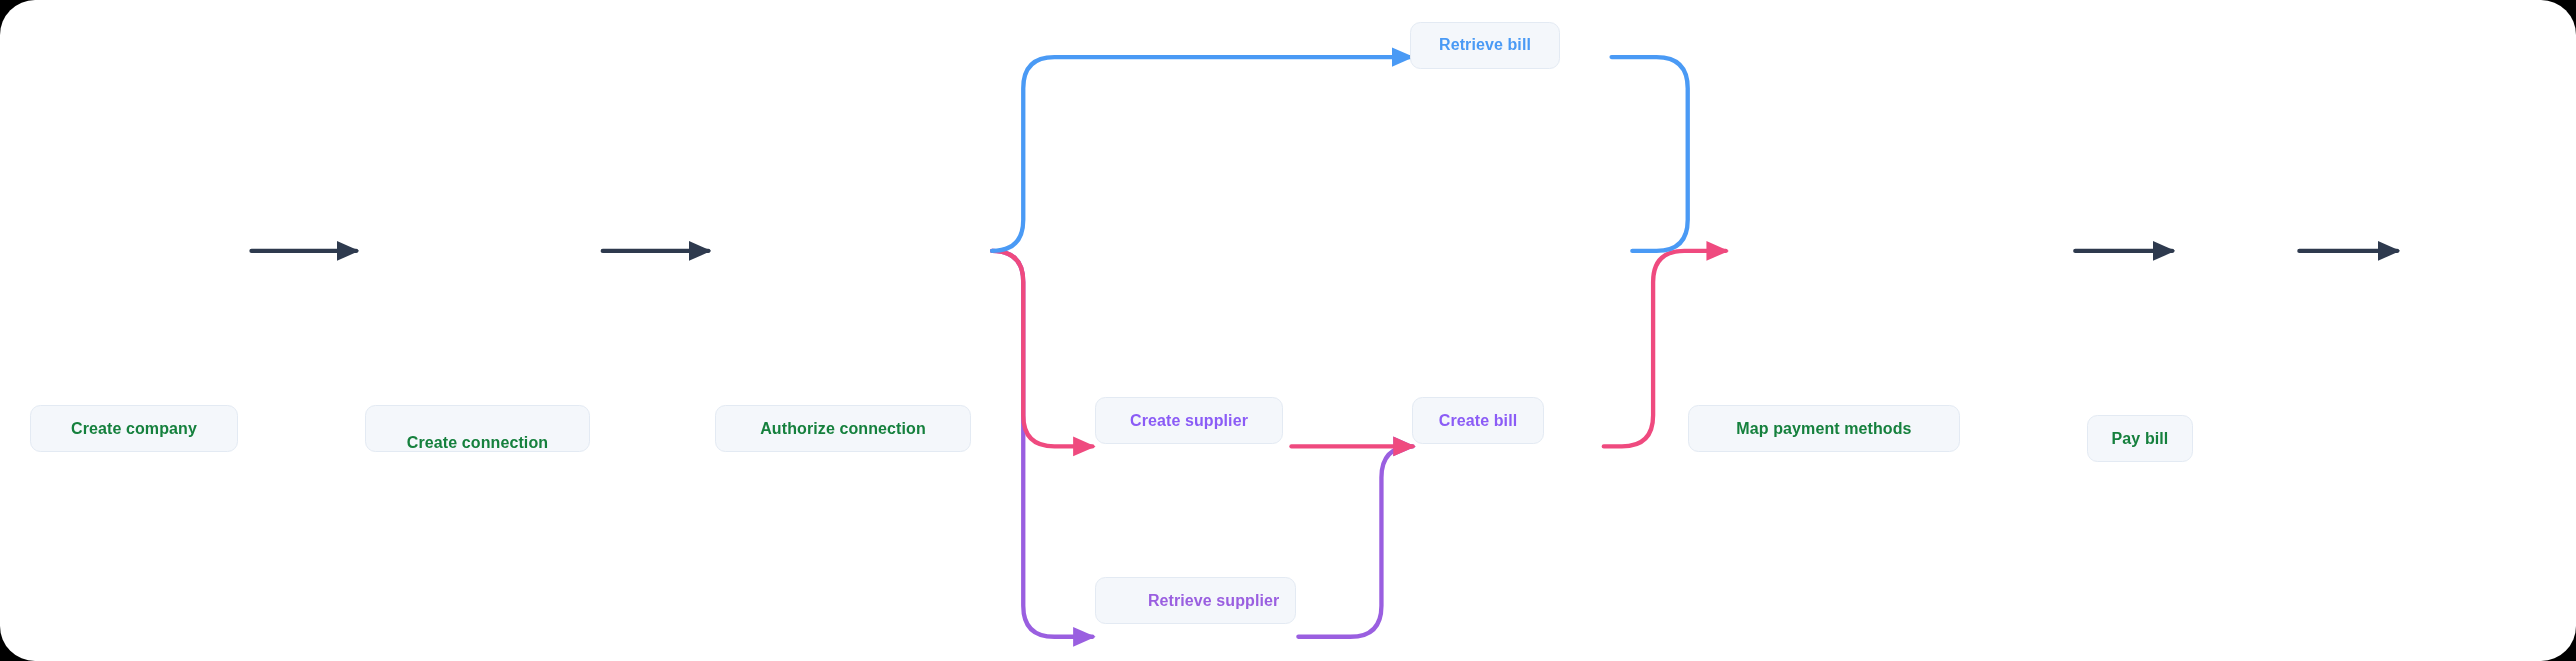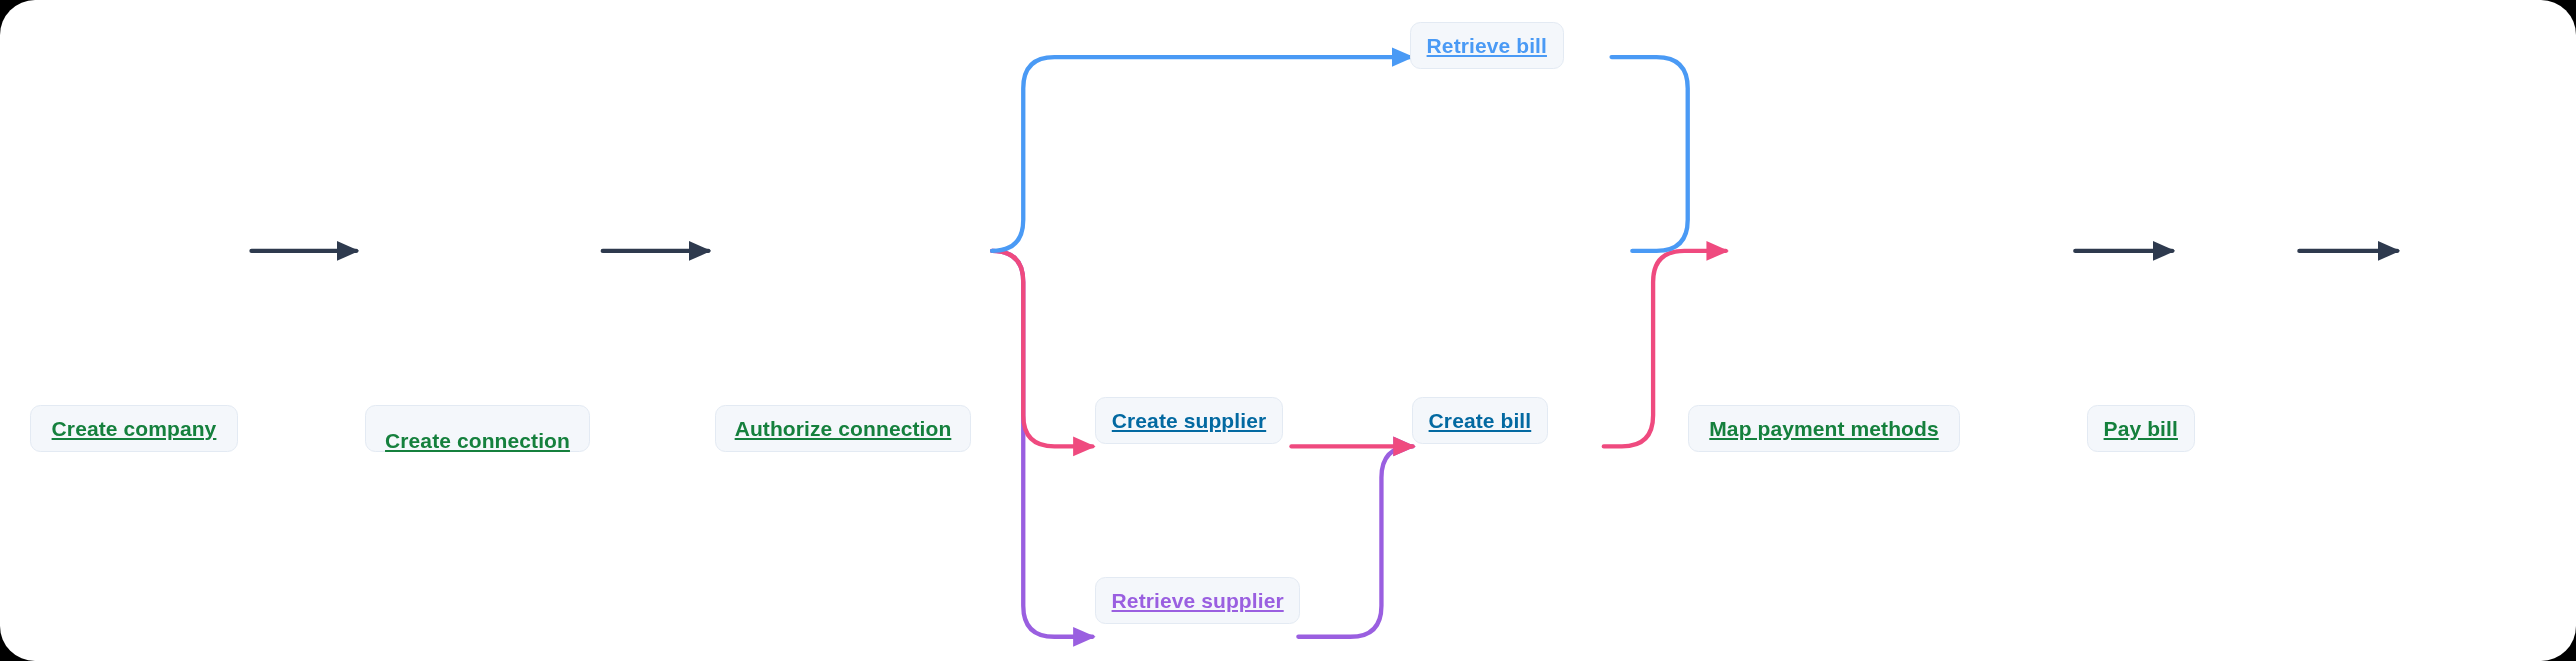--- a/index.html
+++ b/index.html
@@ -34,29 +34,28 @@
     align-items: center;
     justify-content: center;
     background: #f4f7fb;
     border: 0.9px solid #e3eaf3;
     border-radius: 10.4px;
     height: 47px;
     padding: 0 15.6px;
     white-space: nowrap;
   }
   .node-label {
-    font-size: 21px;
+    font-size: 16px;
     font-weight: 700;
     letter-spacing: 0.1px;
     line-height: 1;
-    text-decoration: underline;
   }
   .c-dark  .node-label { color: #15803d; }
   .c-blue  .node-label { color: #4a9af5; }
-  .c-pink  .node-label { color: #0369a1; }
+  .c-pink  .node-label { color: #8b5cf6; }
   .c-purple .node-label { color: #9a5fe0; }
 </style>
 </head>
 <body style="background: rgb(0, 0, 0);">
 
 <div id="canvas" style="background: rgb(255, 255, 255);">
 
   <svg id="edges" viewBox="0 0 2976 764">
     <defs>
       <marker id="ah-dark" viewBox="0 0 10 10" refX="8.6" refY="5" markerWidth="5.2" markerHeight="5.2" orient="auto-start-reverse">
@@ -116,27 +115,27 @@
   </div>
 
   <div class="node c-pink" style="left: 1095px; top: 397px; min-width: 188px;">
     <span class="node-label">Create supplier</span>
   </div>
 
   <div class="node c-pink" style="left: 1412px; top: 397px; min-width: 132px; text-align: center;">
     <span class="node-label">Create bill</span>
   </div>
 
-  <div class="node c-purple" style="left: 1095px; top: 577px; min-width: 201px;">
+  <div class="node c-purple" style="left: 1095px; top: 577px; min-width: 201px; justify-content: flex-end;">
     <span class="node-label">Retrieve supplier</span>
   </div>
 
   <div class="node c-dark" style="left: 1688px; top: 405px; min-width: 272px;">
     <span class="node-label">Map payment methods</span>
   </div>
 
-  <div class="node c-dark" style="left: 2087px; top: 405px; min-width: 106px;">
+  <div class="node c-dark" style="left: 2087px; top: 415px; min-width: 106px;">
     <span class="node-label">Pay bill</span>
   </div>
 
 
 </div>
 
 
 </body></html>

